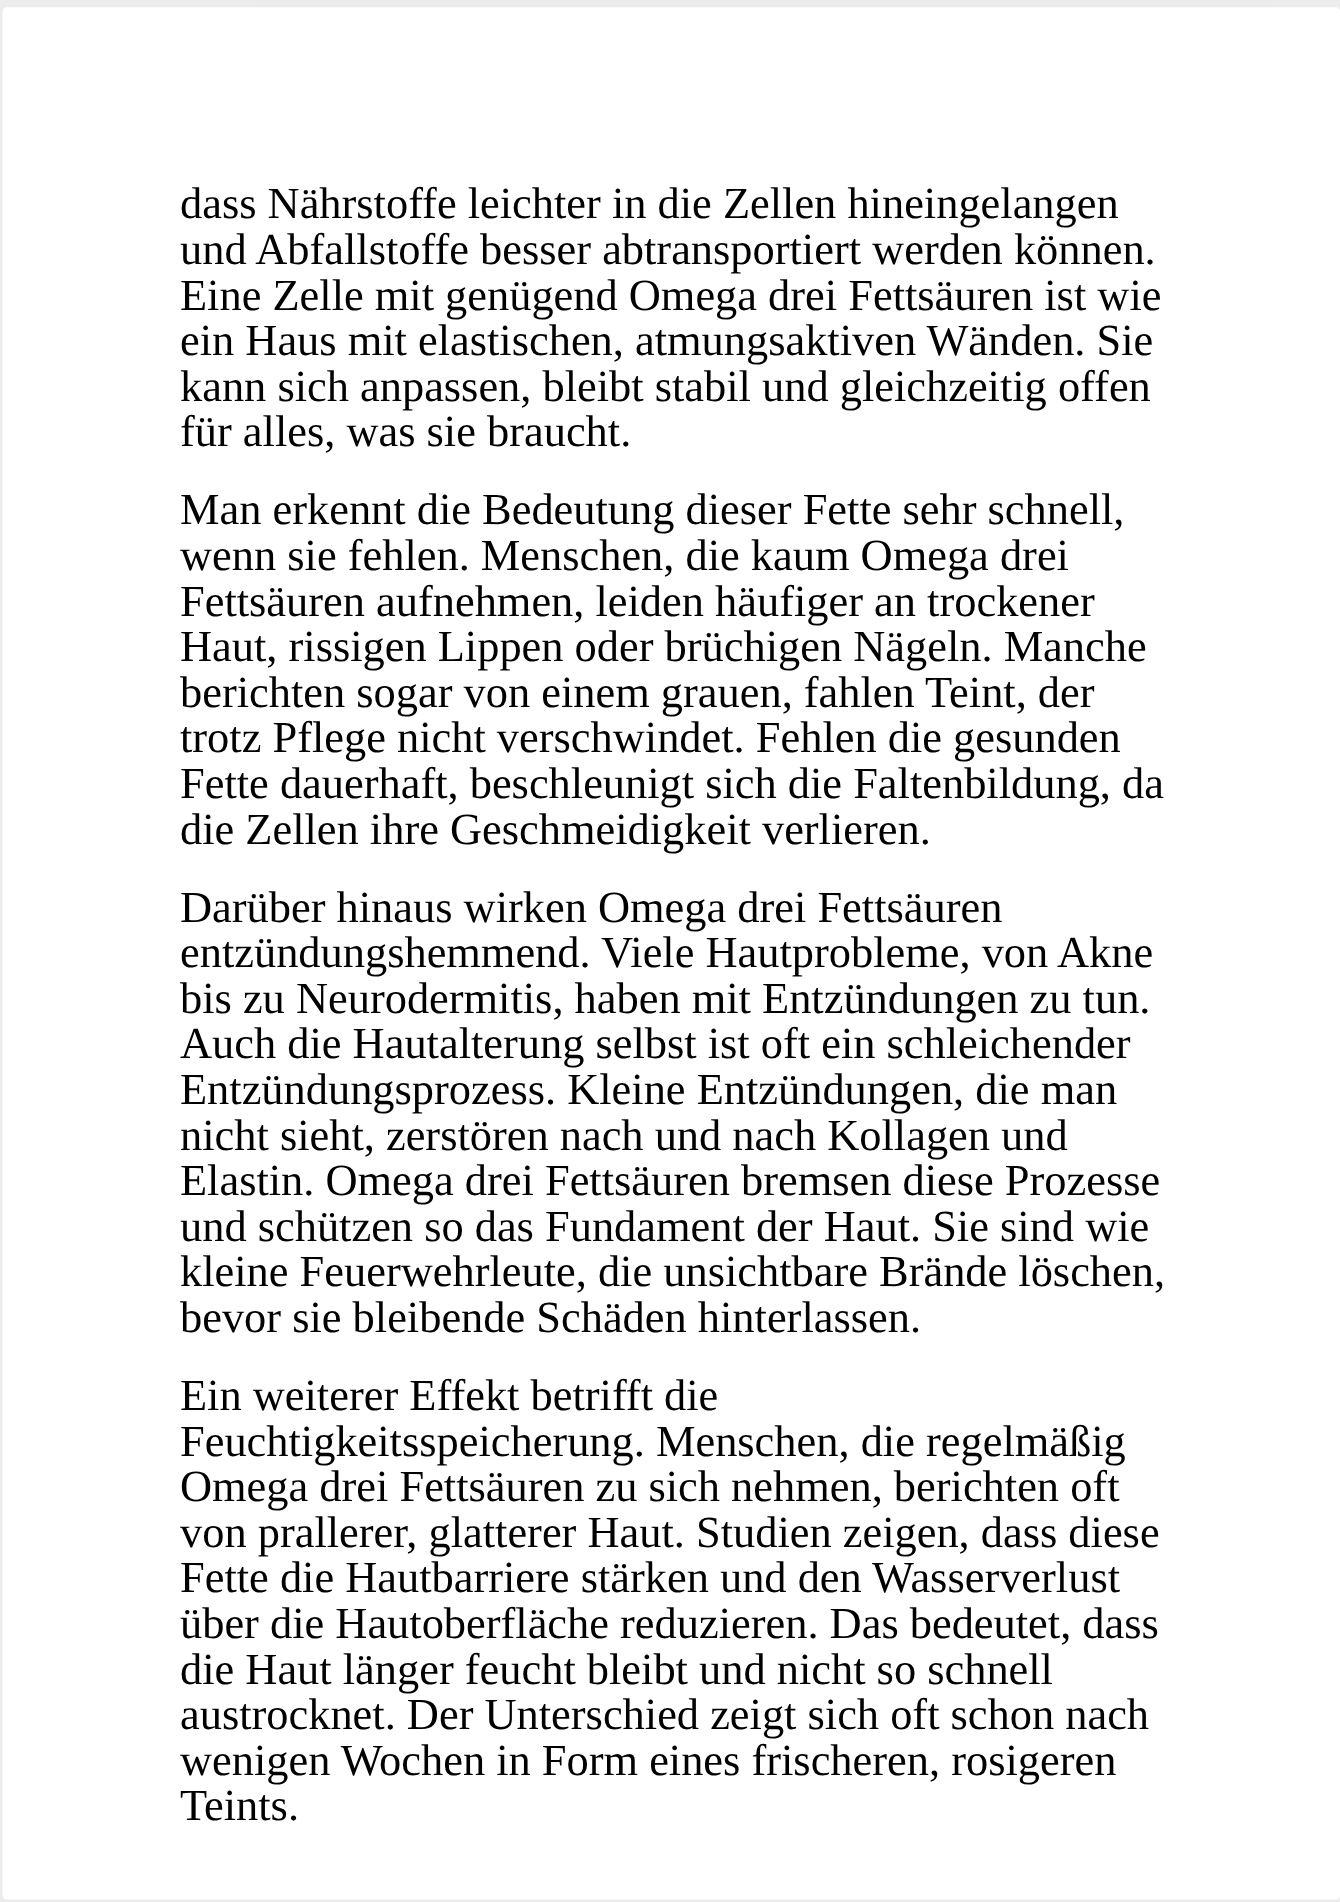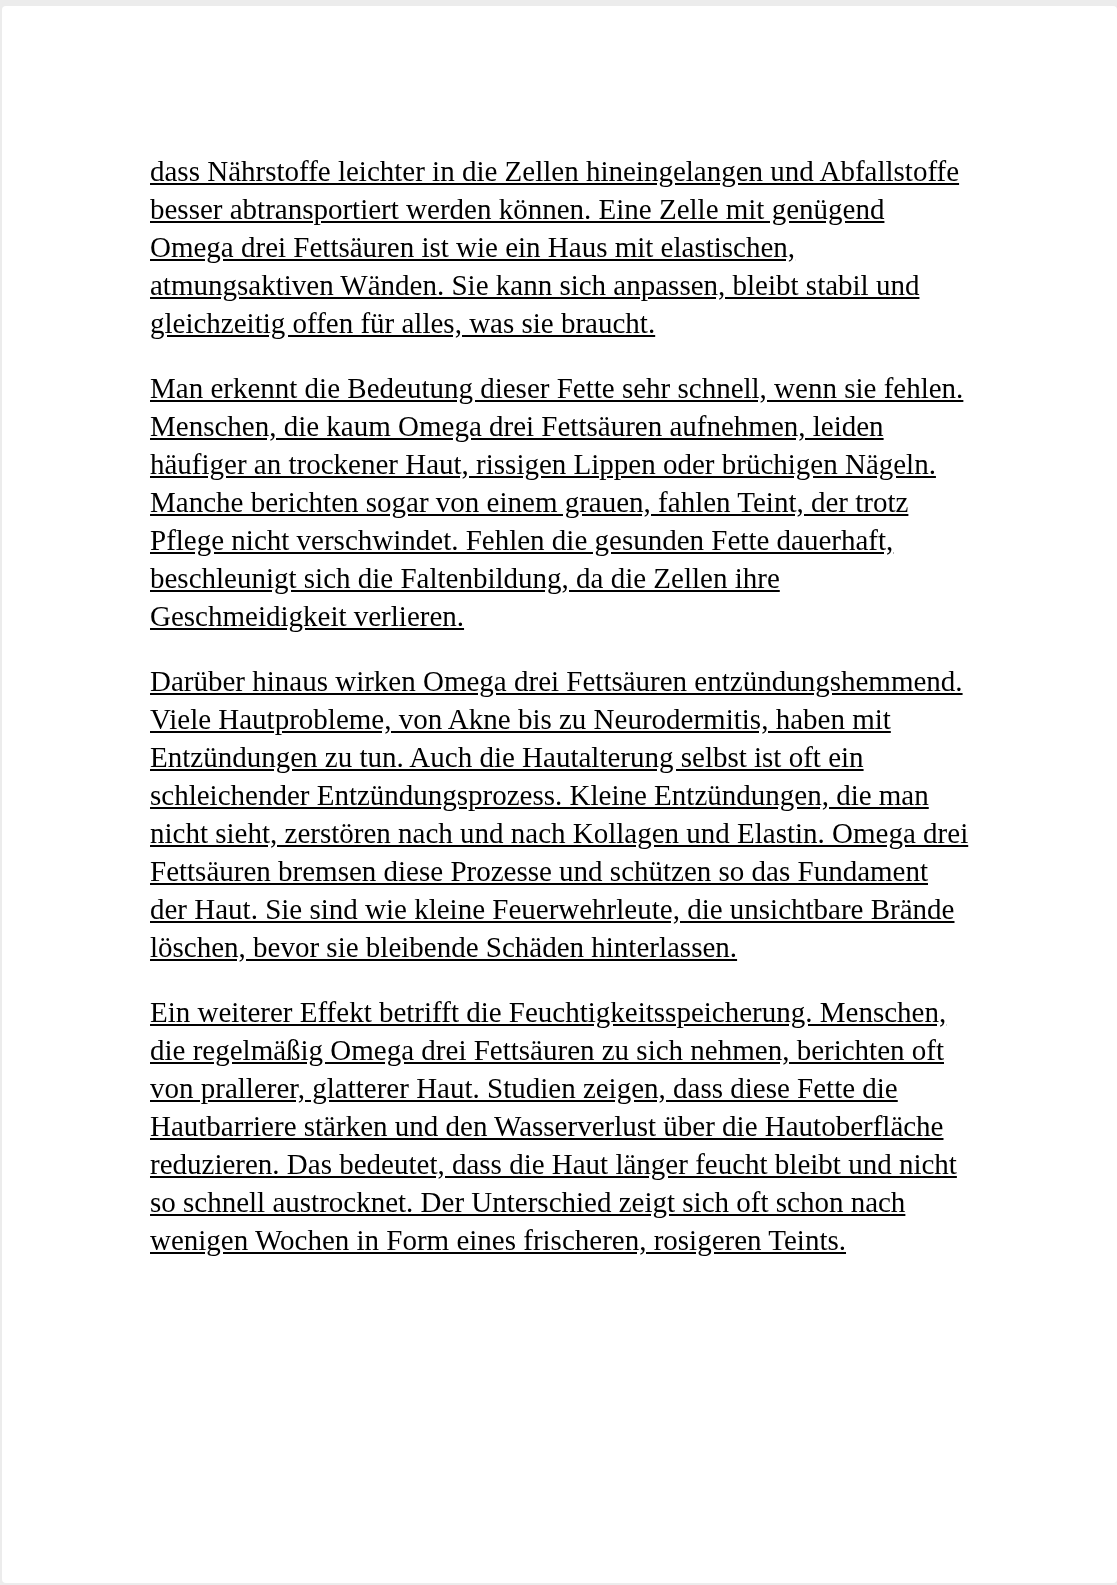--- a/index.html
+++ b/index.html
@@ -22,24 +22,23 @@
     bottom: 2px;
     background: #ffffff;
     border-radius: 4px;
   }
   .text-block {
     position: absolute;
     left: 148px;
     top: 146px;
     width: 822px;
     color: #000000;
-    font-size: 29px;
+    font-size: 37px;
     line-height: 38px;
     letter-spacing: 0;
-    text-decoration: underline;
   }
   .text-block p {
     margin: 0 0 27px 0;
   }
   .text-block p:last-child {
     margin-bottom: 16px;
   }
 </style>
 </head>
 <body>

